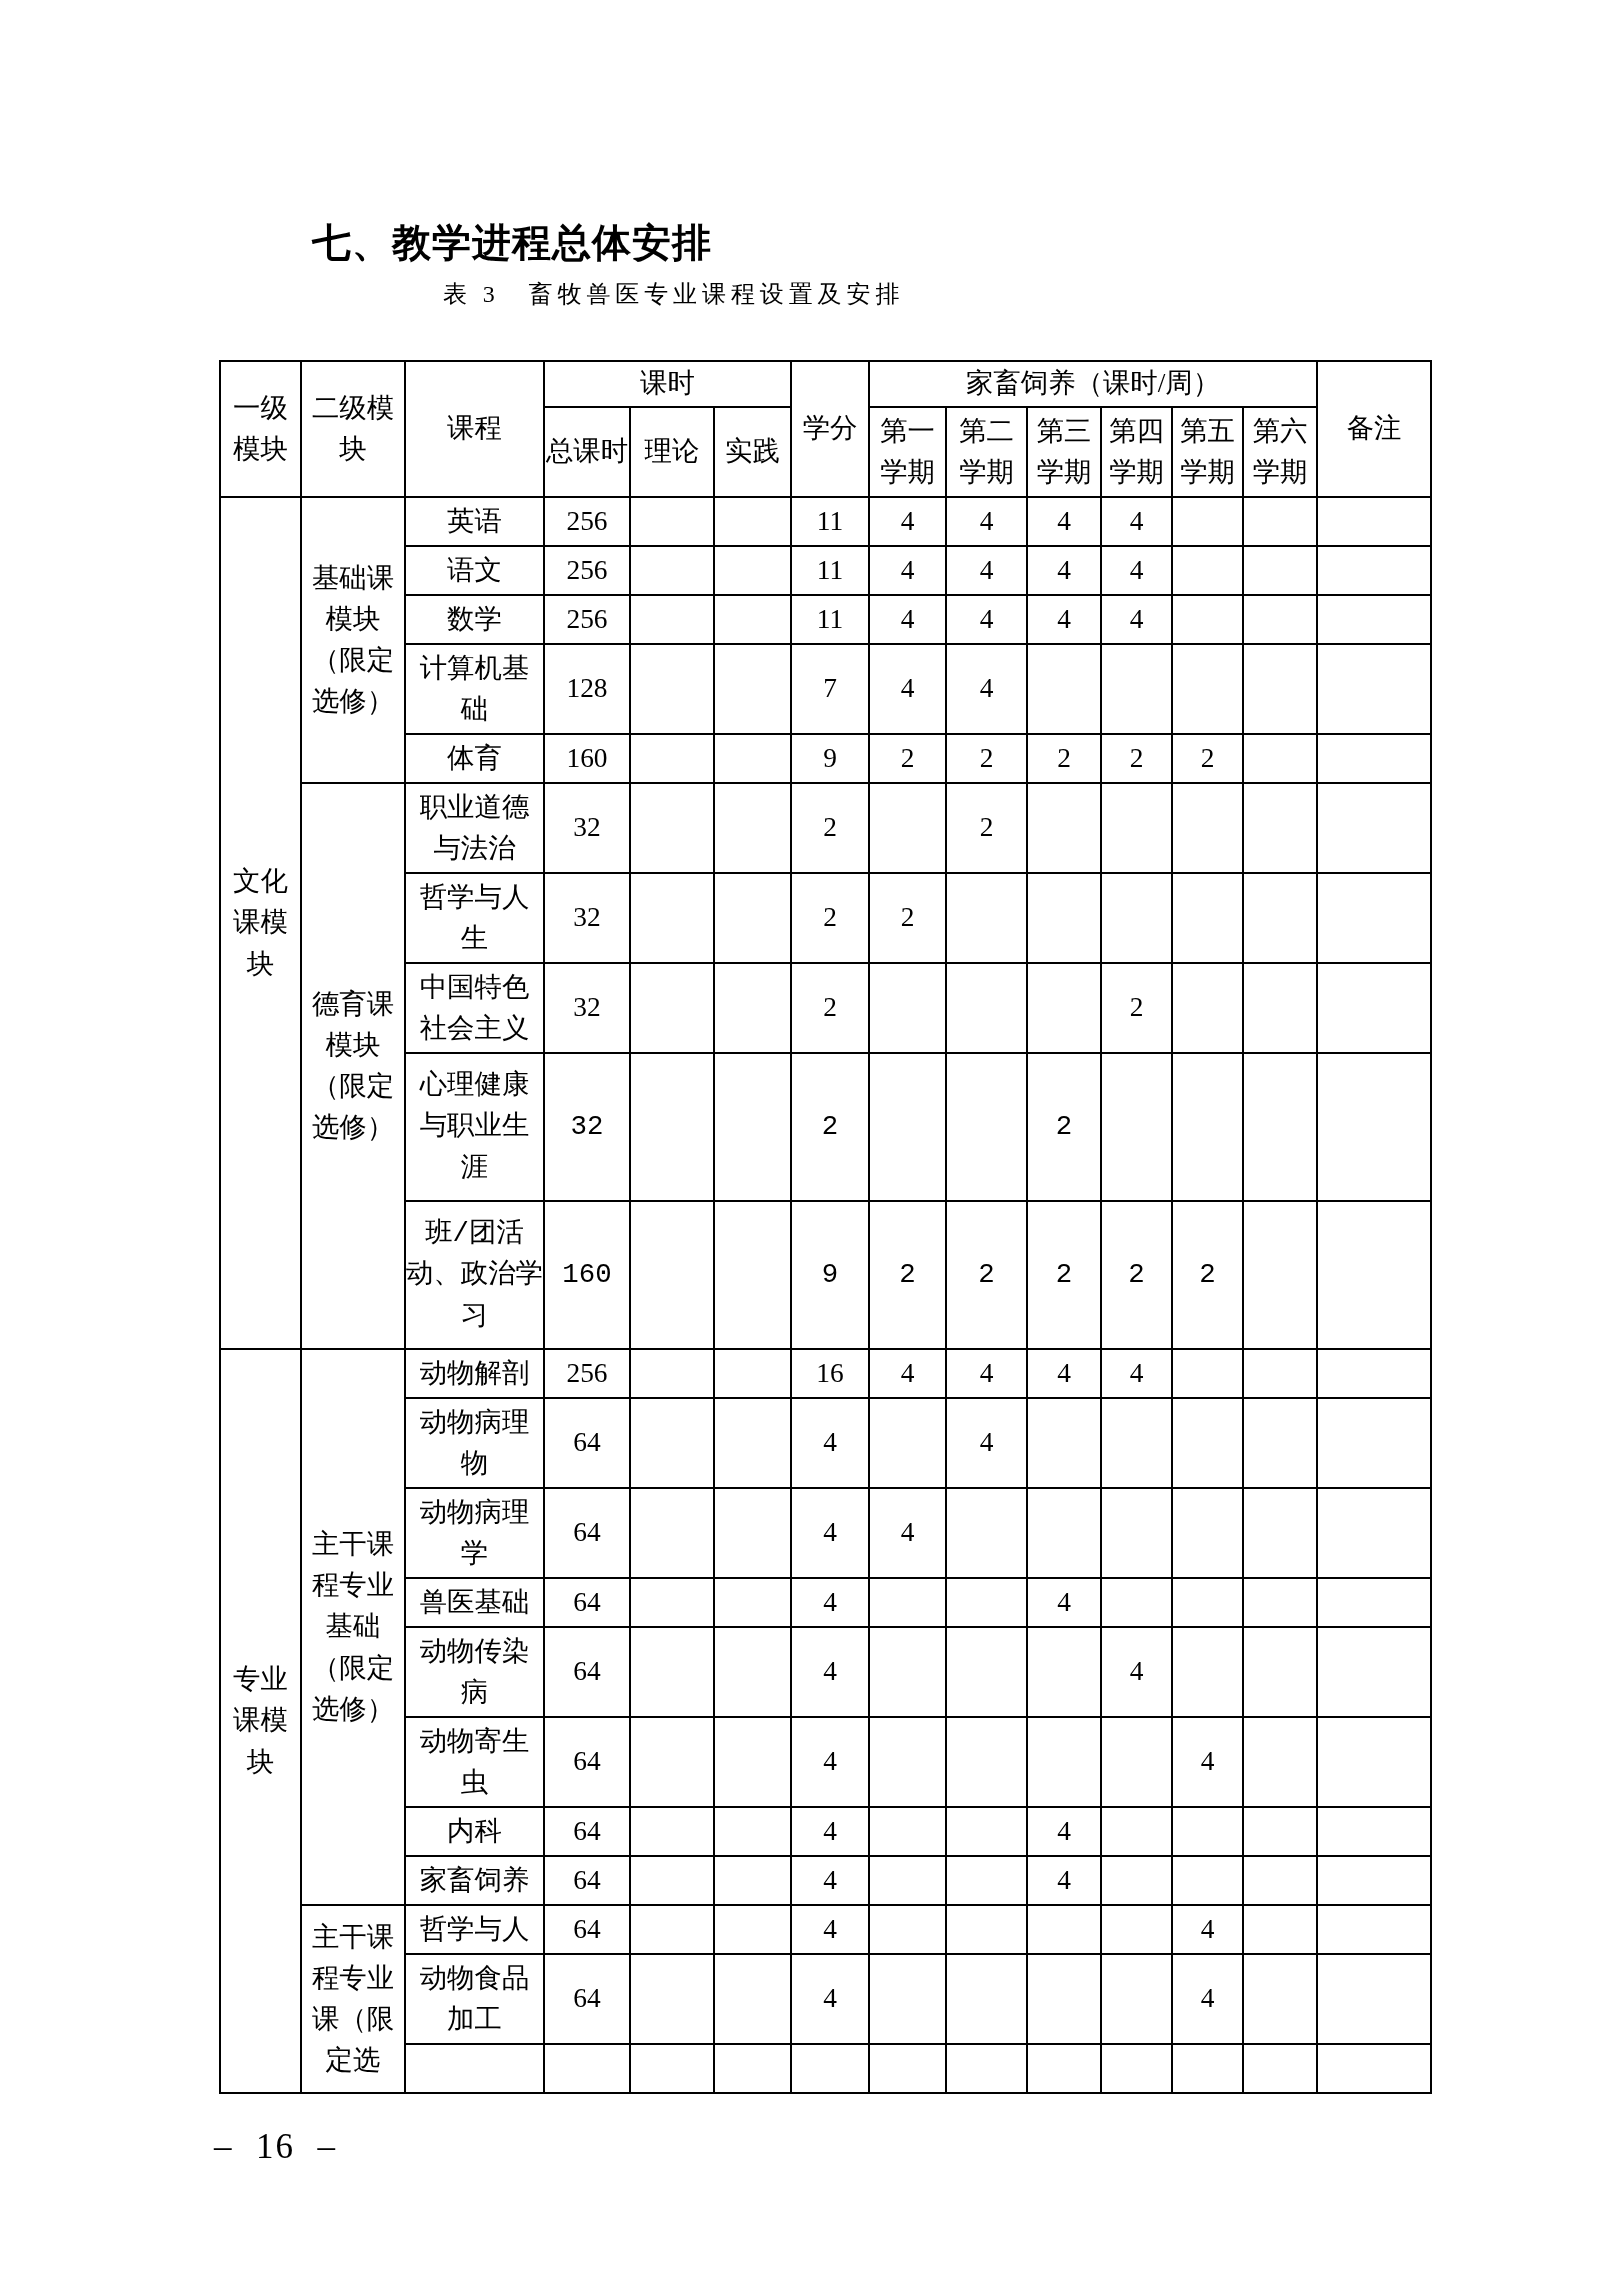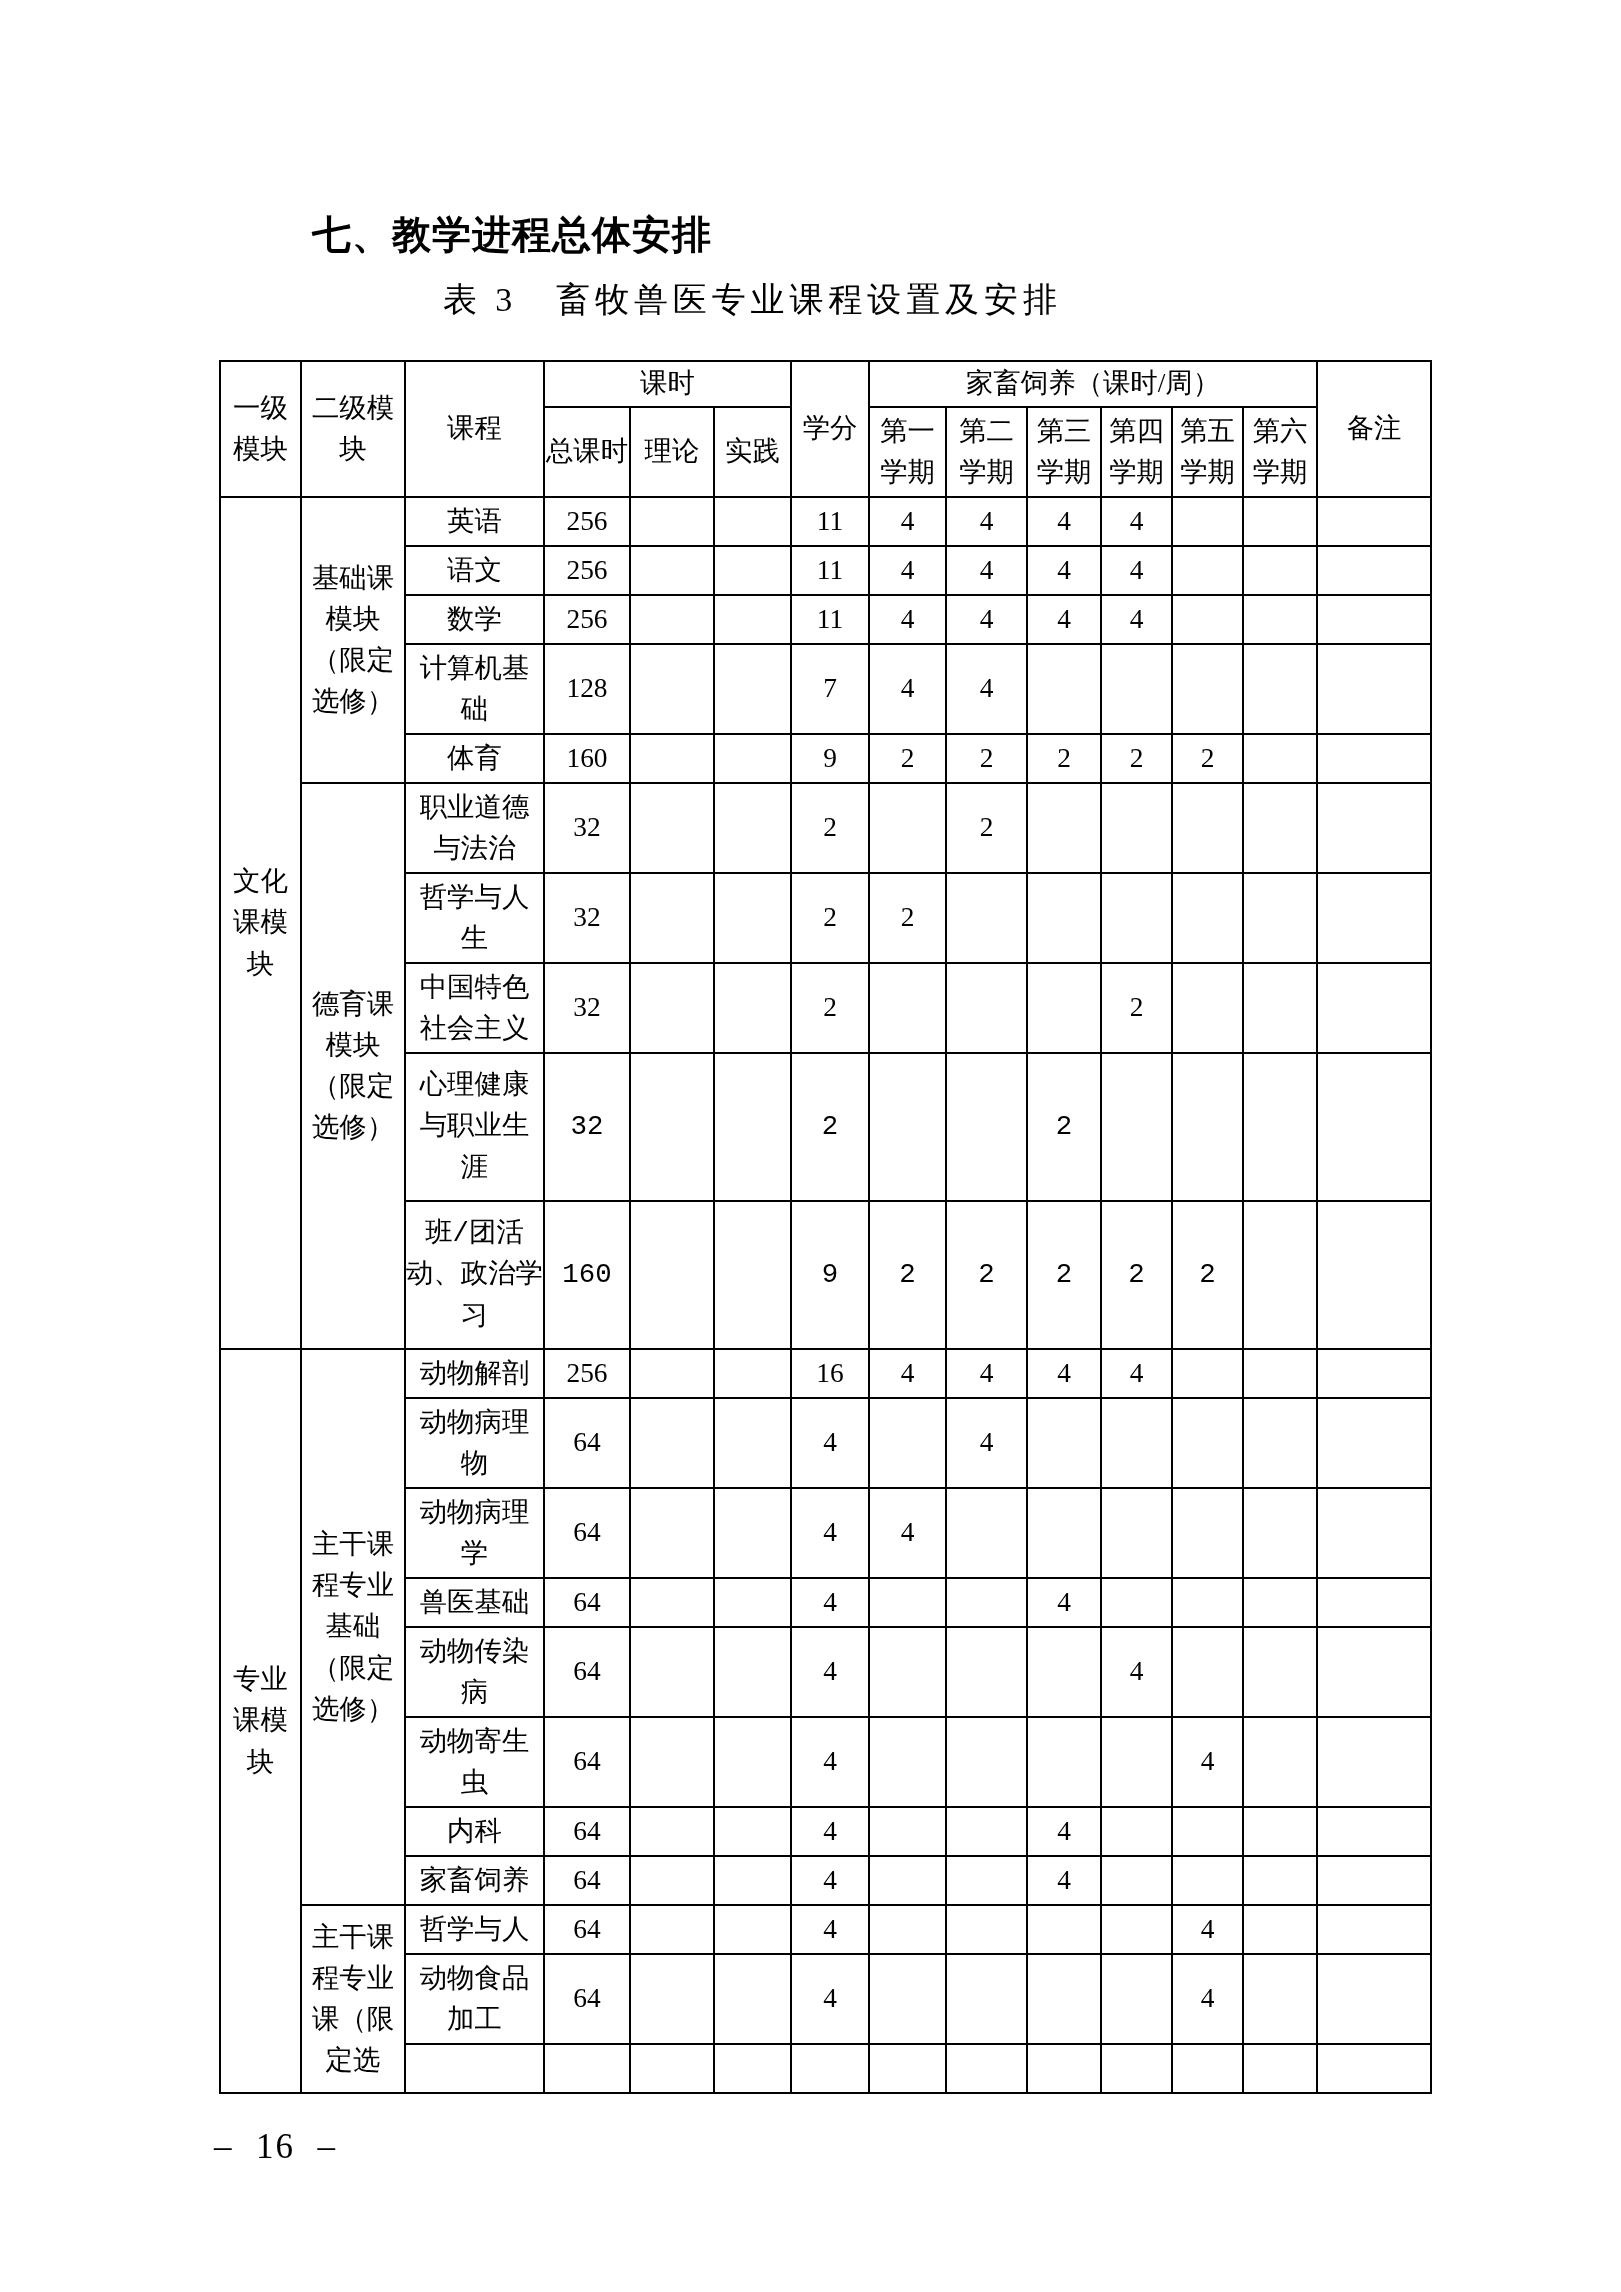--- a/index.html
+++ b/index.html
@@ -5,27 +5,27 @@
   * { box-sizing: border-box; }
   html, body { margin: 0; padding: 0; background: #ffffff; }
   body {
     width: 1621px; height: 2293px;
     font-family: "Liberation Serif", "DejaVu Serif", serif;
     color: #000;
   }
   .page { position: relative; width: 1621px; height: 2293px; background: #fff; overflow: hidden; }
 
   .heading {
-    position: absolute; left: 312px; top: 212px; margin: 0;
+    position: absolute; left: 312px; top: 220px; margin: 0;
     font-family: "Liberation Sans", "DejaVu Sans", sans-serif;
     font-weight: 700; font-size: 39px; letter-spacing: 1px; line-height: 1.2;
   }
   .caption {
     position: absolute; left: 443px; top: 280px; margin: 0;
-    font-size: 34px; letter-spacing: 4.9px; line-height: 1.2;
+    font-size: 24px; letter-spacing: 4.9px; line-height: 1.2;
     font-family: "Liberation Serif", "DejaVu Serif", serif;
     text-align: right;
   }
 
   .table-wrap { position: absolute; left: 219px; top: 360px; }
   table.curriculum {
     border-collapse: collapse; table-layout: fixed; width: 1211px;
     border: 2.9px solid #000;
     font-size: 27.4px;
   }

